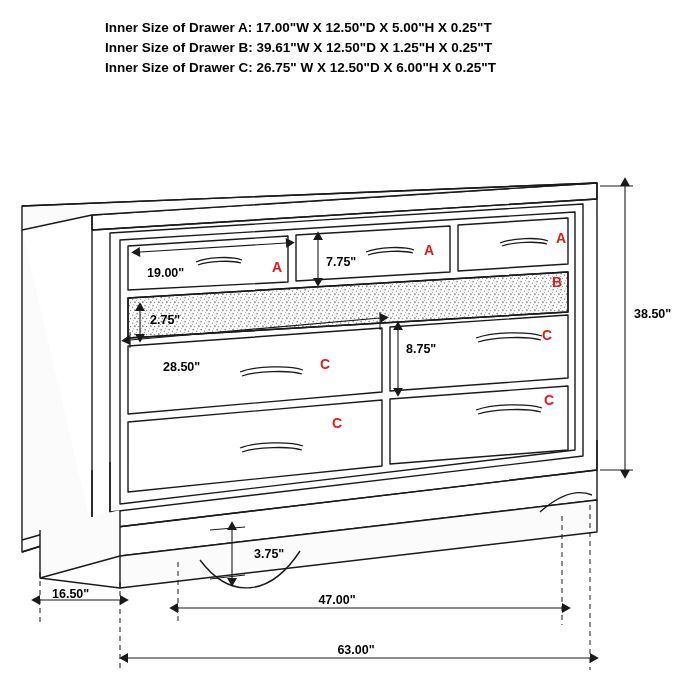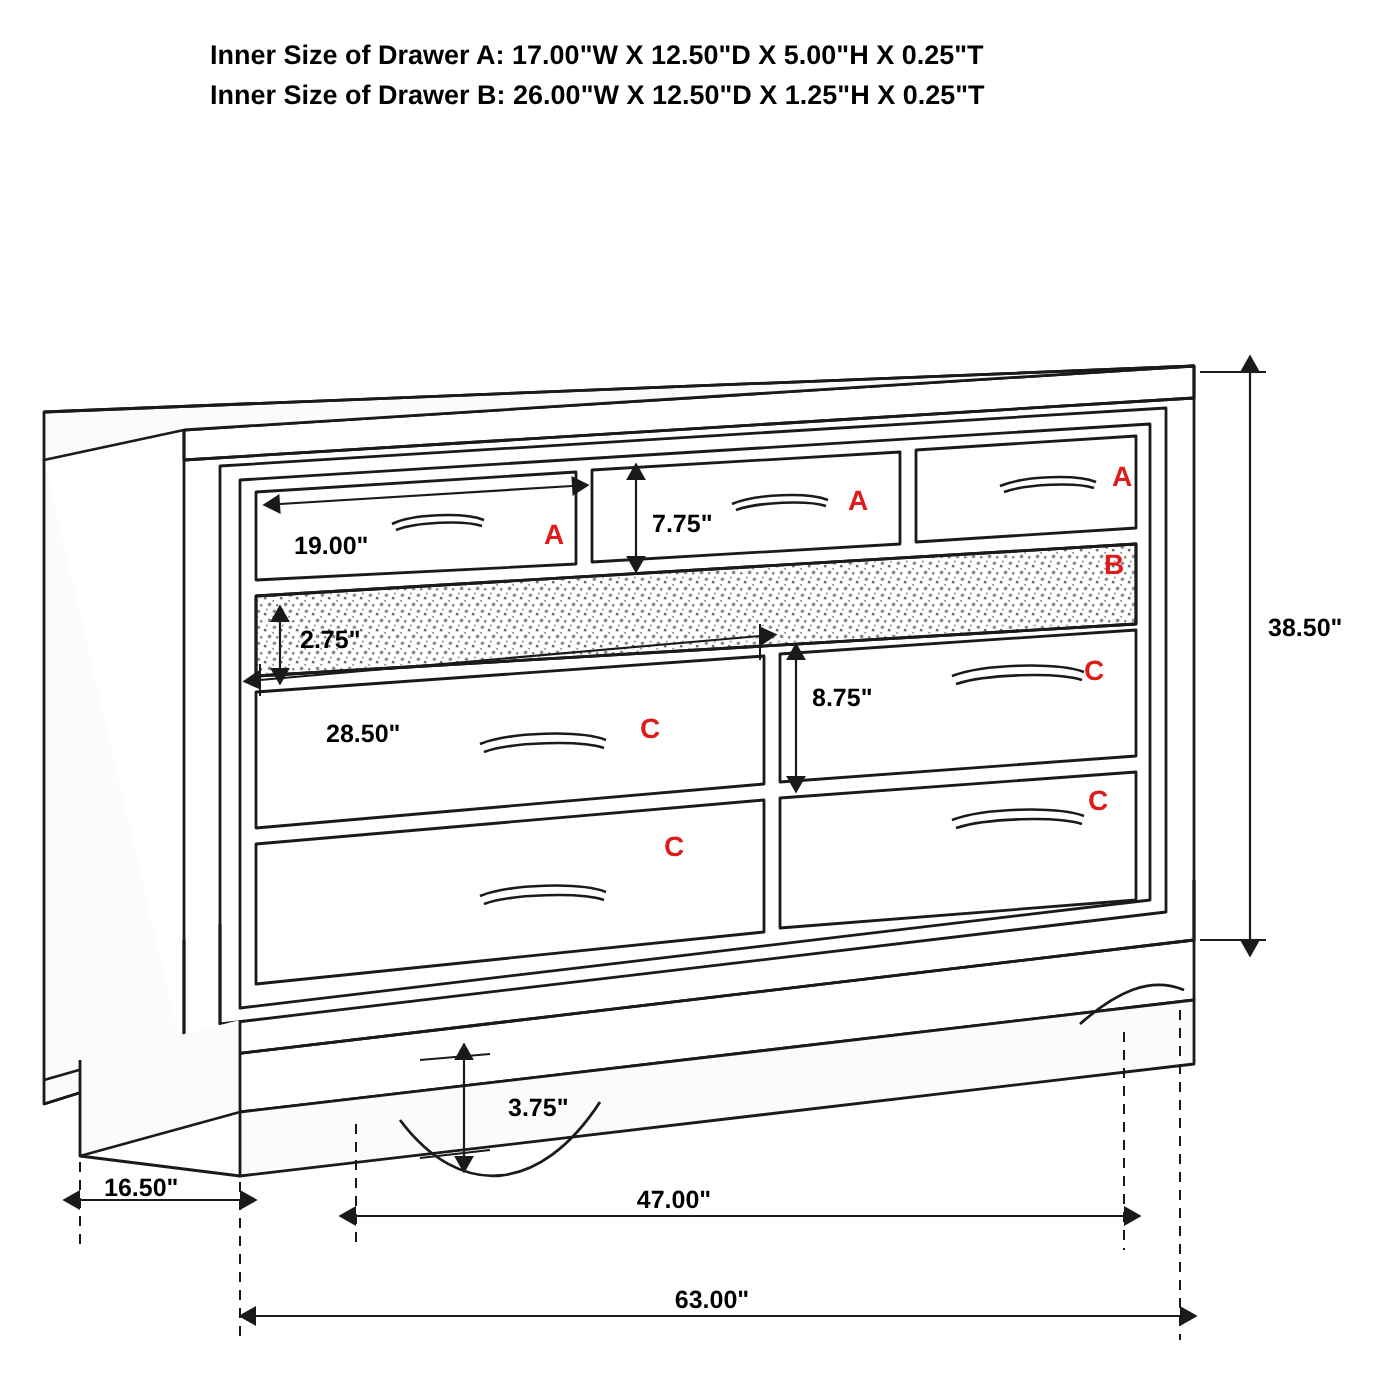--- a/index.html
+++ b/index.html
@@ -51,21 +51,22 @@
     fill: #e01b1b;
   }
 </style>
 </head>
 <body>
 
 <div id="stage">
 
   <div class="spec-block">
     <div class="spec-line">Inner Size of Drawer A: 17.00"W X 12.50"D X 5.00"H X 0.25"T</div>
-    <div class="spec-line">Inner Size of Drawer B: 26.00"W X 12.50"D X 1.25"H X 0.25"T</div>
+    <div class="spec-line">Inner Size of Drawer B: 39.61"W X 12.50"D X 1.25"H X 0.25"T</div>
+    <div class="spec-line">Inner Size of Drawer C: 26.75" W X 12.50"D X 6.00"H X 0.25"T</div>
   </div>
 
   <svg width="700" height="700" viewBox="0 0 700 700">
     <defs>
       <pattern id="glitter" patternUnits="userSpaceOnUse" width="8" height="8">
         <rect width="8" height="8" fill="#ffffff"></rect>
         <circle cx="1.2" cy="1.6" r="0.9" fill="#8c8c8c"></circle>
         <circle cx="4.6" cy="3.1" r="0.7" fill="#6f6f6f"></circle>
         <circle cx="6.8" cy="6.2" r="0.95" fill="#8c8c8c"></circle>
         <circle cx="2.6" cy="6.6" r="0.6" fill="#777"></circle>

